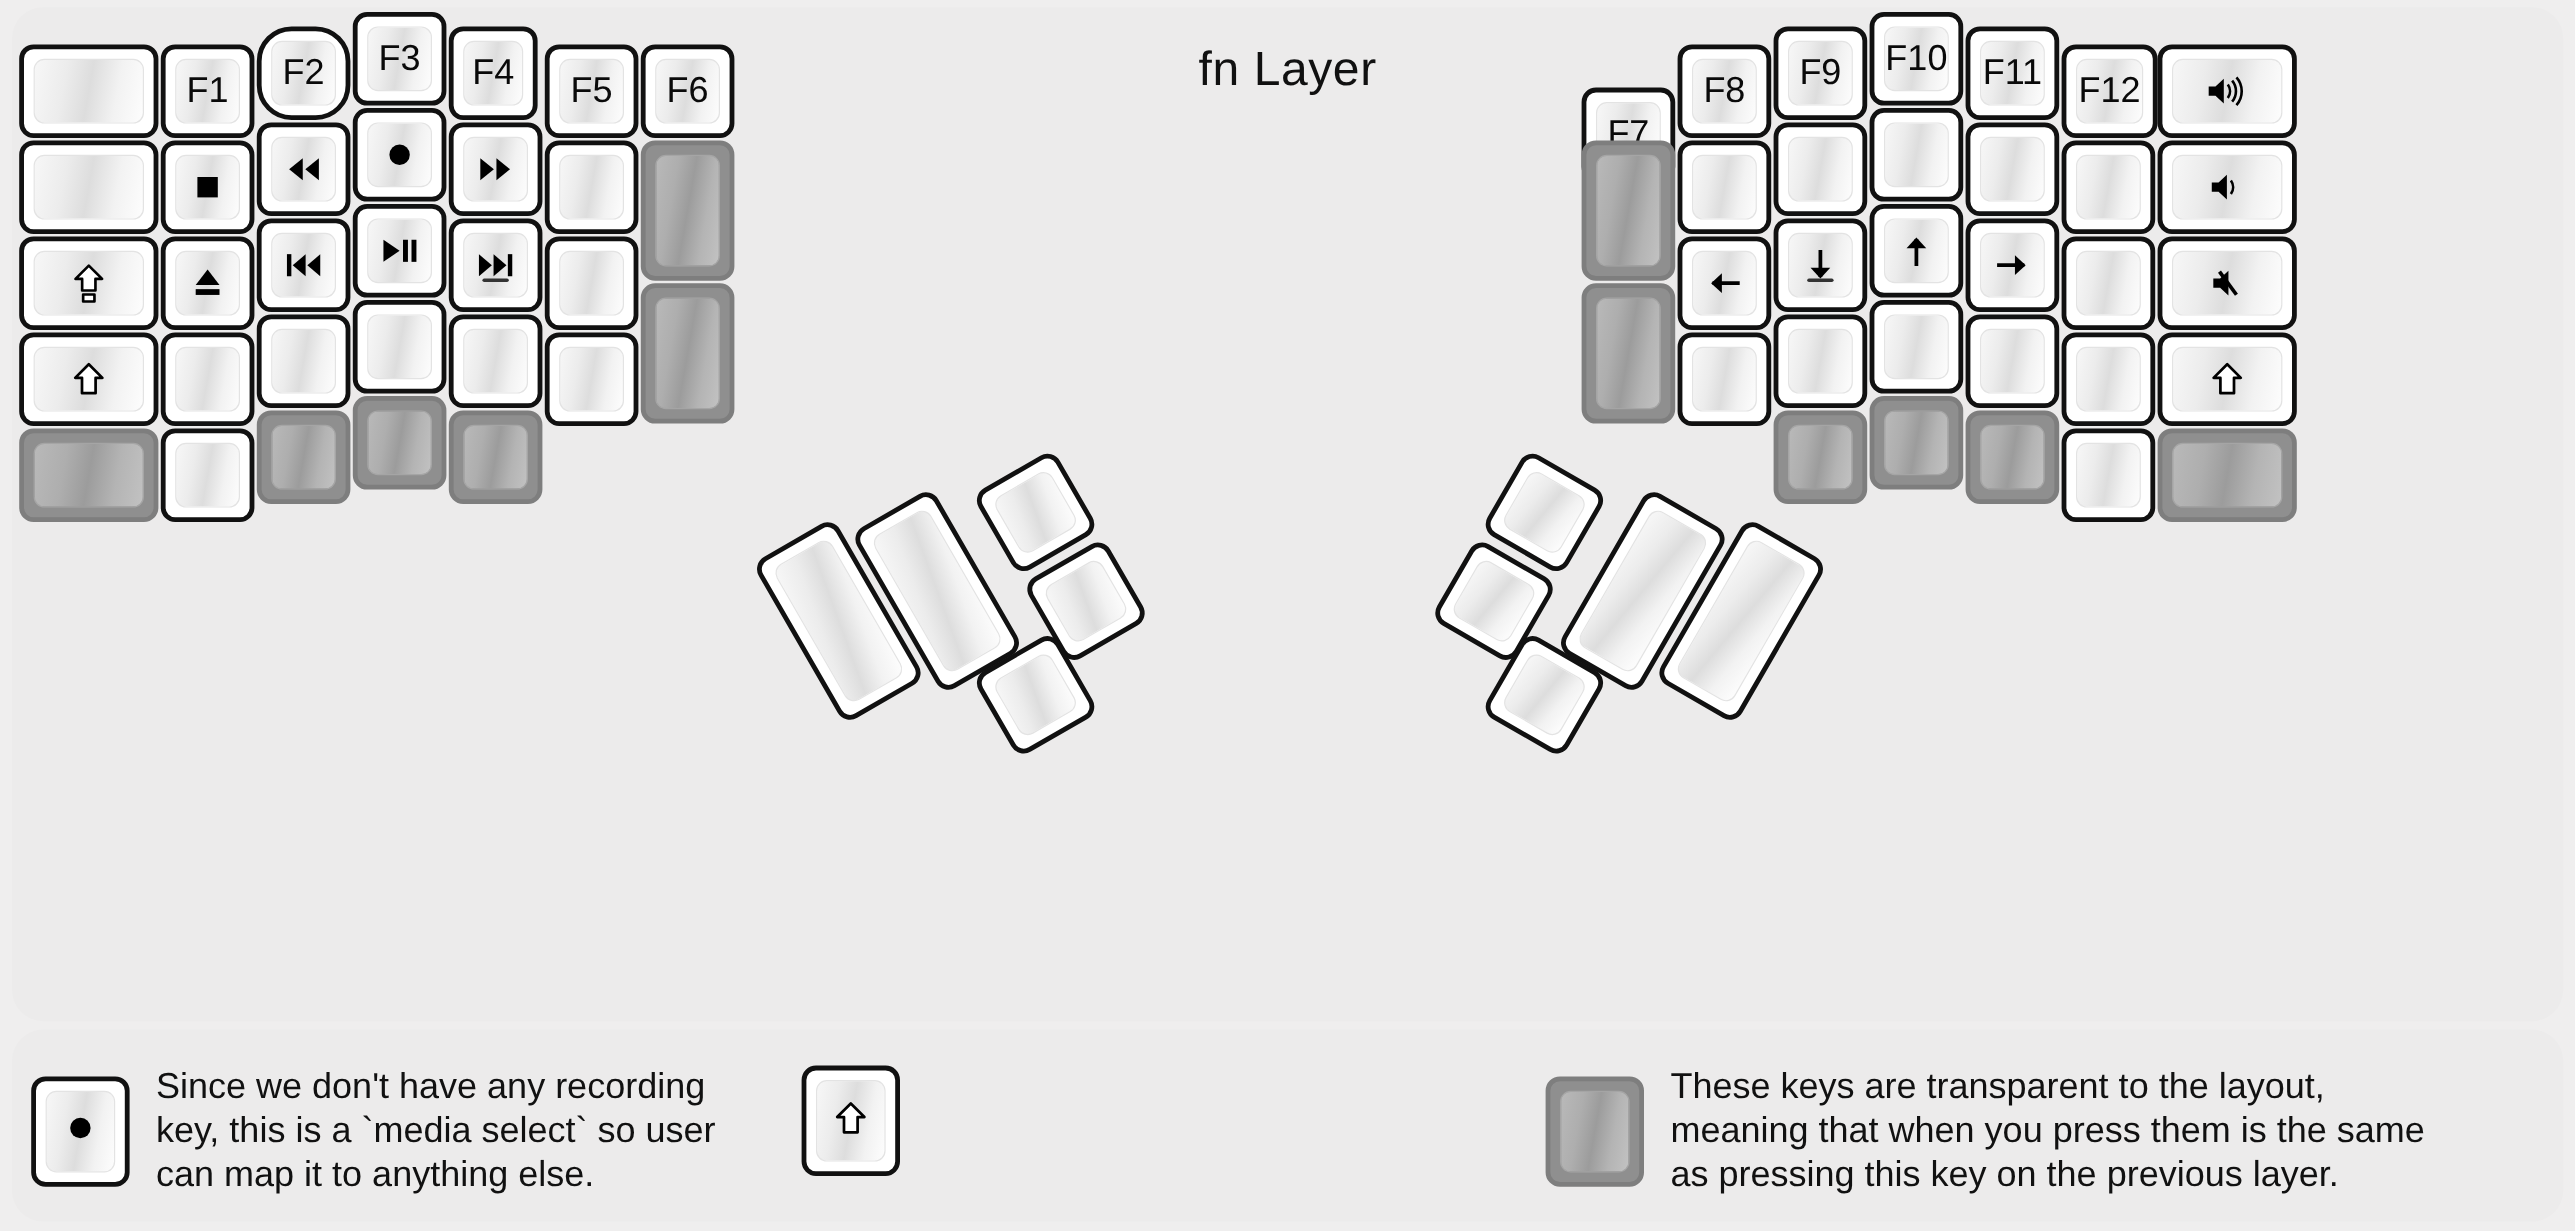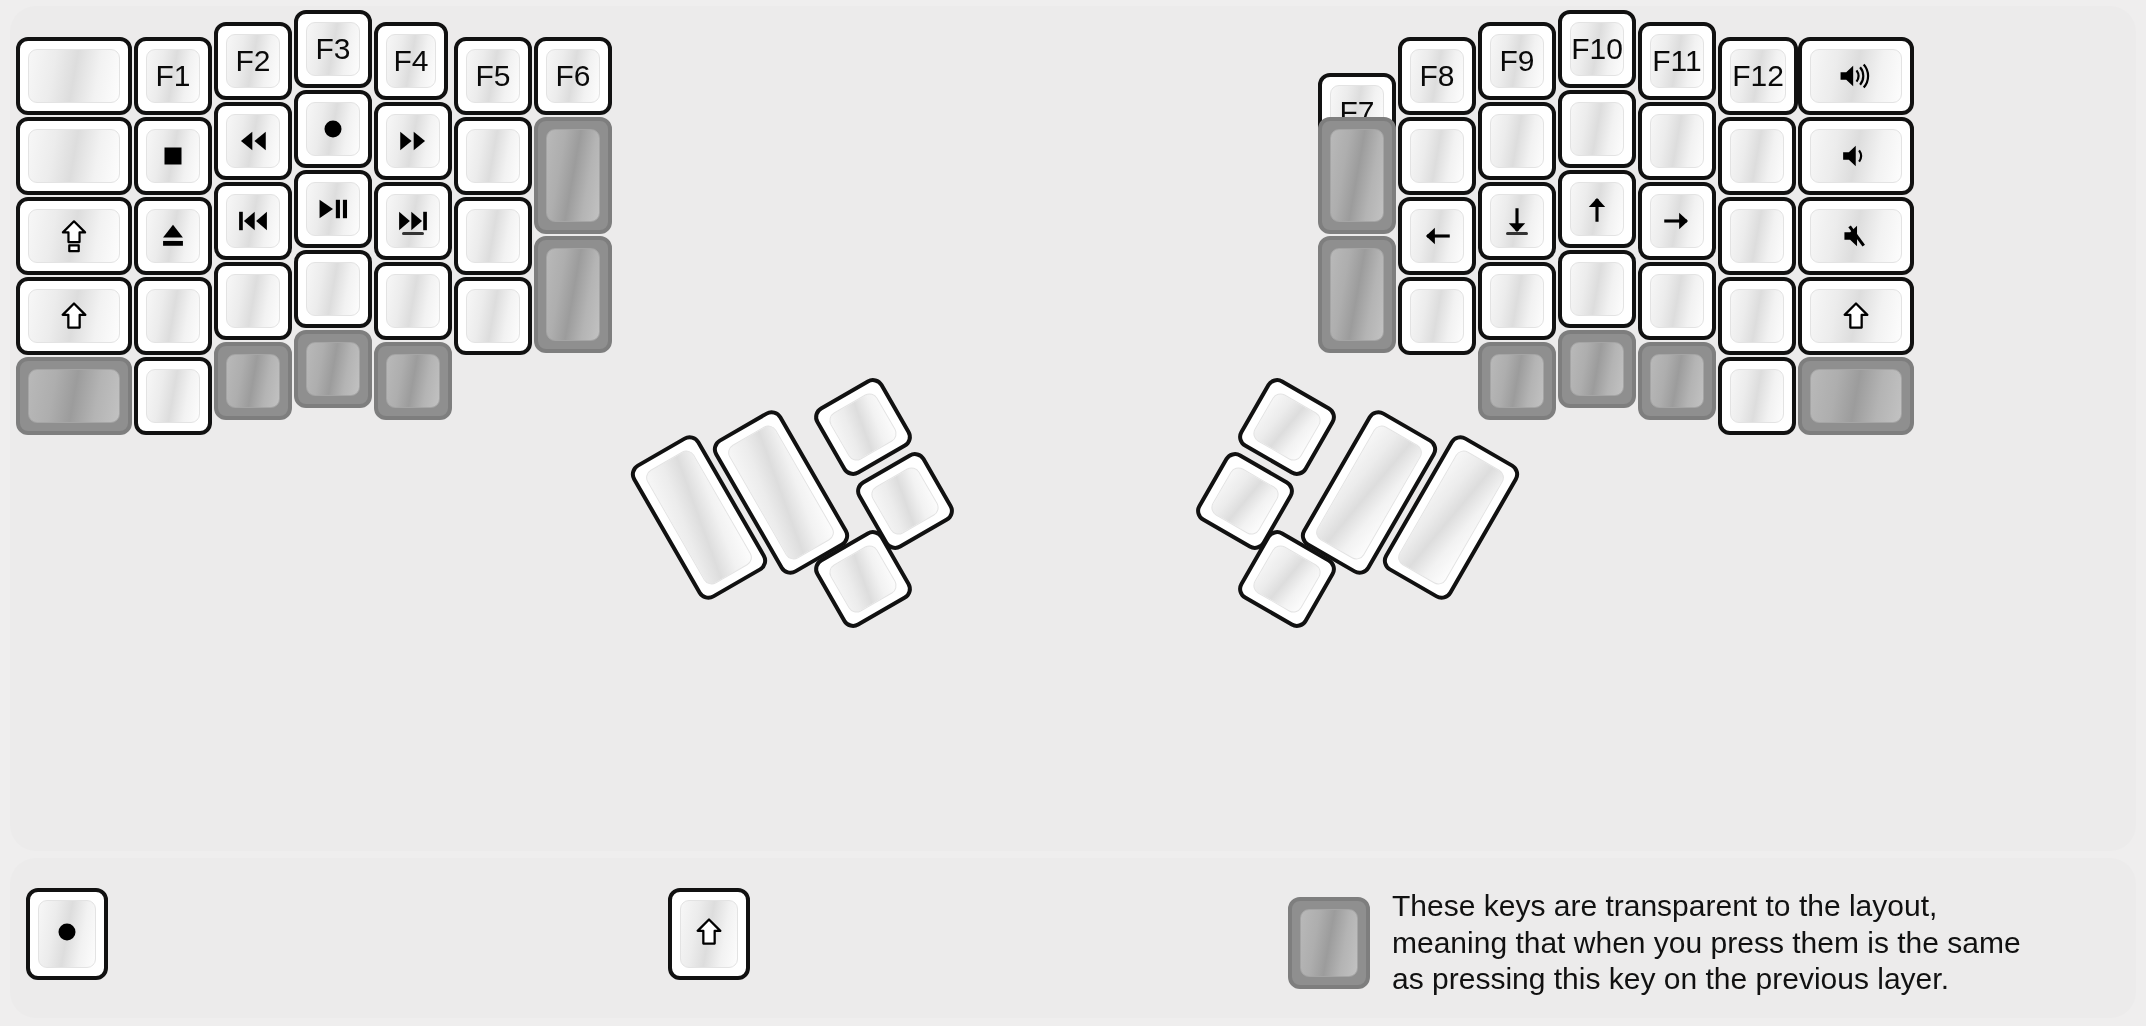--- a/index.html
+++ b/index.html
@@ -53,20 +53,21 @@
   .leg .txt{font-size:30px;line-height:1.22;color:#111;white-space:pre-line;}
 </style>
 </head>
 <body>
 
 <div id="stage">
 
   <div id="panel"></div>
   <div id="legend-panel"></div>
 
+  <div id="title">fn Layer</div>
 
   <div id="left-half">
       <div class="key" style="left: 16px; top: 37px; width: 116px; height: 78px;">
         <div class="cap"></div>
       </div>
       <div class="key" style="left: 16px; top: 117px; width: 116px; height: 78px;">
         <div class="cap"></div>
       </div>
       <div class="key" style="left: 16px; top: 197px; width: 116px; height: 78px;">
         <div class="cap">
@@ -113,21 +114,21 @@
             </svg>
           </span>
         </div>
       </div>
       <div class="key" style="left: 134px; top: 277px; width: 78px; height: 78px;">
         <div class="cap"></div>
       </div>
       <div class="key" style="left: 134px; top: 357px; width: 78px; height: 78px;">
         <div class="cap"></div>
       </div>
-      <div class="key" style="left: 214px; top: 22px; width: 78px; height: 78px;">
+      <div class="key" style="left: 214px; top: 22px; width: 78px; height: 78px; border-radius: 29px;">
         <div class="cap">
           <span class="lbl">F2</span>
         </div>
       </div>
       <div class="key" style="left: 214px; top: 102px; width: 78px; height: 78px;">
         <div class="cap">
           <span class="glyph">
             <svg viewBox="0 0 24 24" width="34" height="34" fill="#000">
               <path d="M11.5 5.5 L11.5 18.5 L3.5 12 Z"></path>
               <path d="M21 5.5 L21 18.5 L13 12 Z"></path>
@@ -446,20 +447,23 @@
     </div>
   <div id="legend-items">
       <div class="leg" style="left: 26px; top: 888px;">
         <div class="swatch">
           <div class="cap">
             <span><svg viewBox="0 0 24 24" width="34" height="34" fill="#000">
                 <circle cx="12" cy="12" r="6"></circle>
               </svg></span>
           </div>
         </div>
+        <div class="txt">Since we don't have any recording
+key, this is a `media select` so user
+can map it to anything else.</div>
       </div>
       <div class="leg" style="left: 668px; top: 888px;">
         <div class="swatch">
           <div class="cap">
             <span><svg viewBox="0 0 24 24" width="34" height="34" fill="#fff" stroke="#000" stroke-width="1.6" stroke-linejoin="round">
                 <path d="M12 3.2 L20 11.2 L16 11.2 L16 20.2 L8 20.2 L8 11.2 L4 11.2 Z"></path>
               </svg></span>
           </div>
         </div>
       </div>

